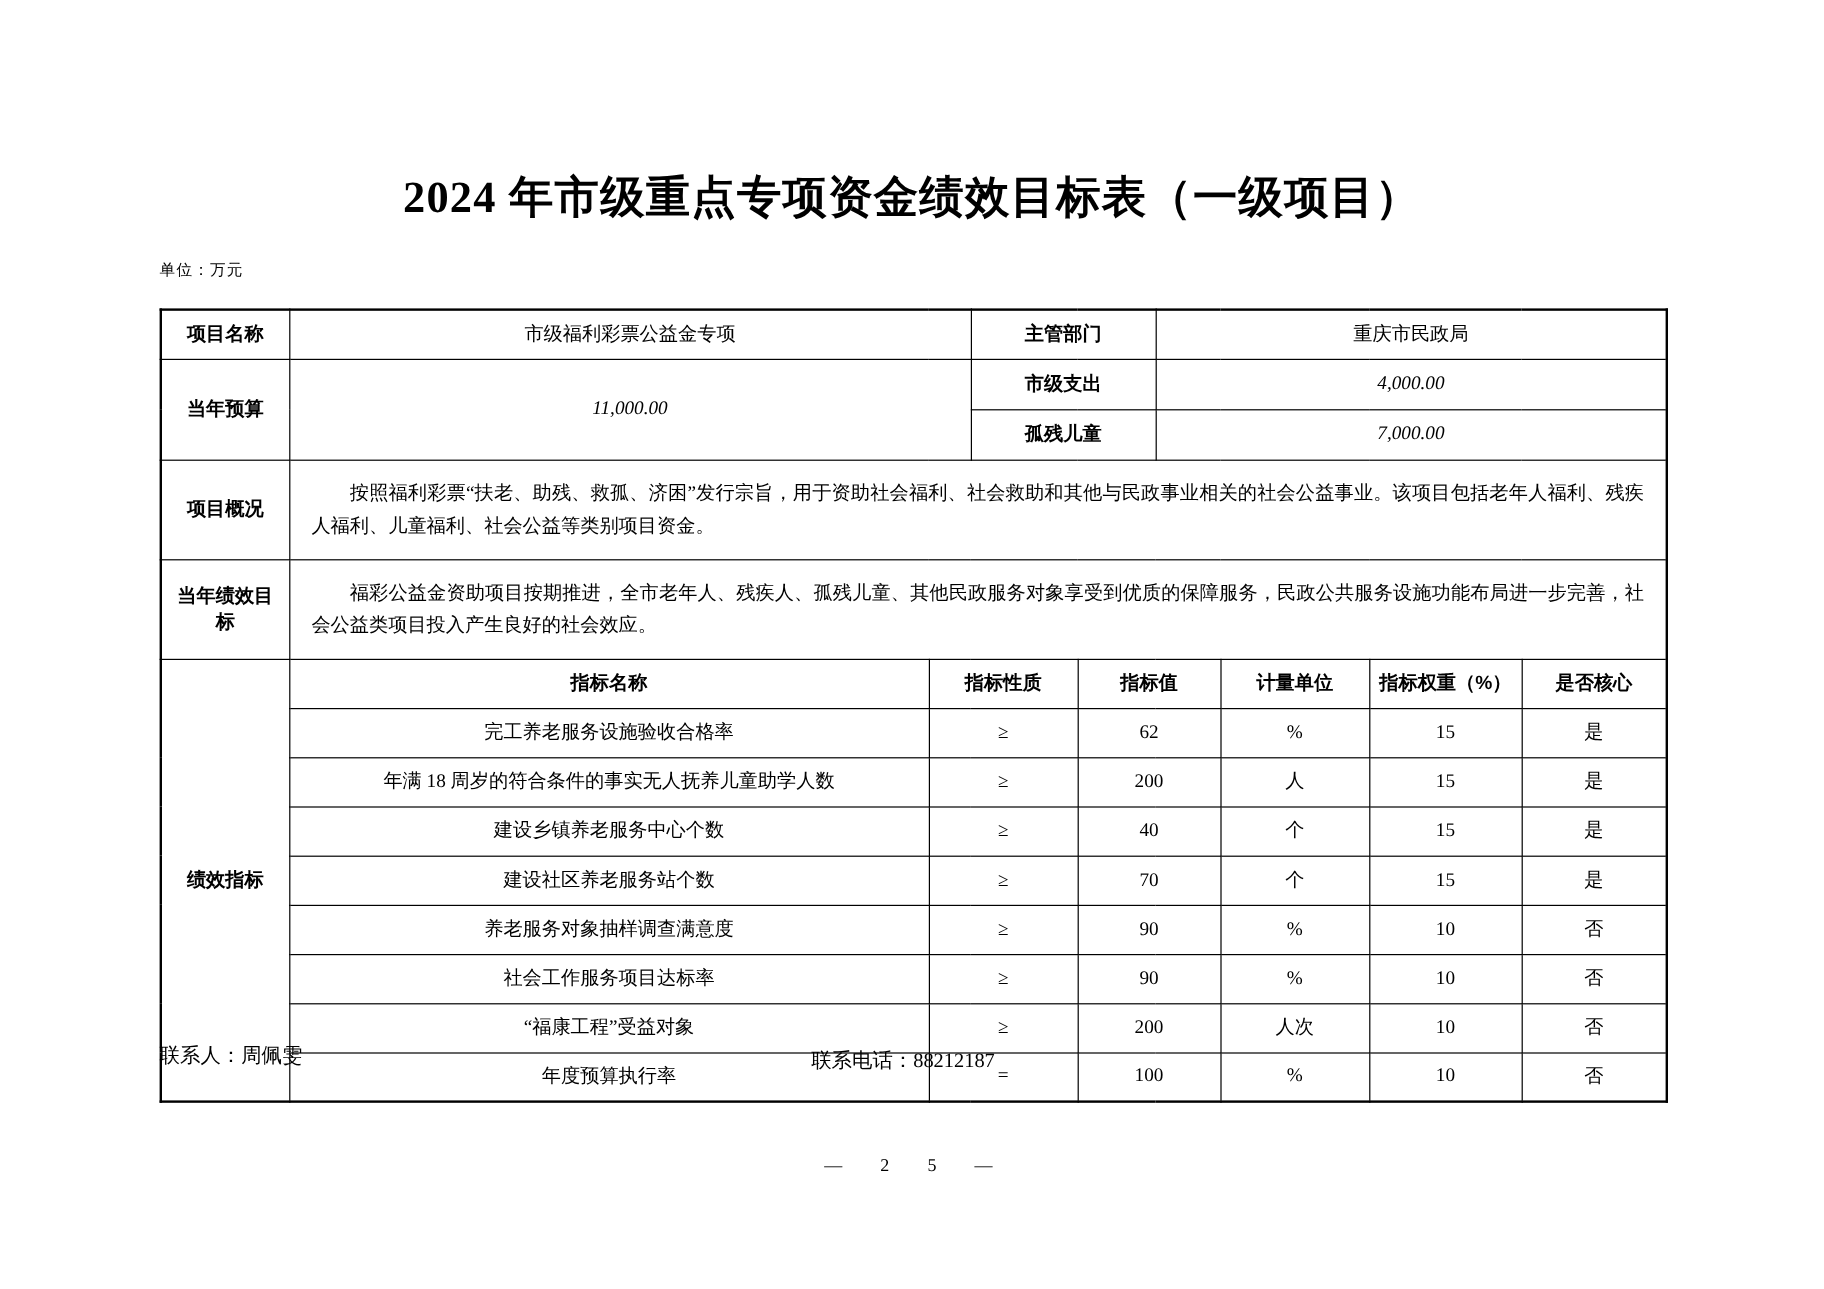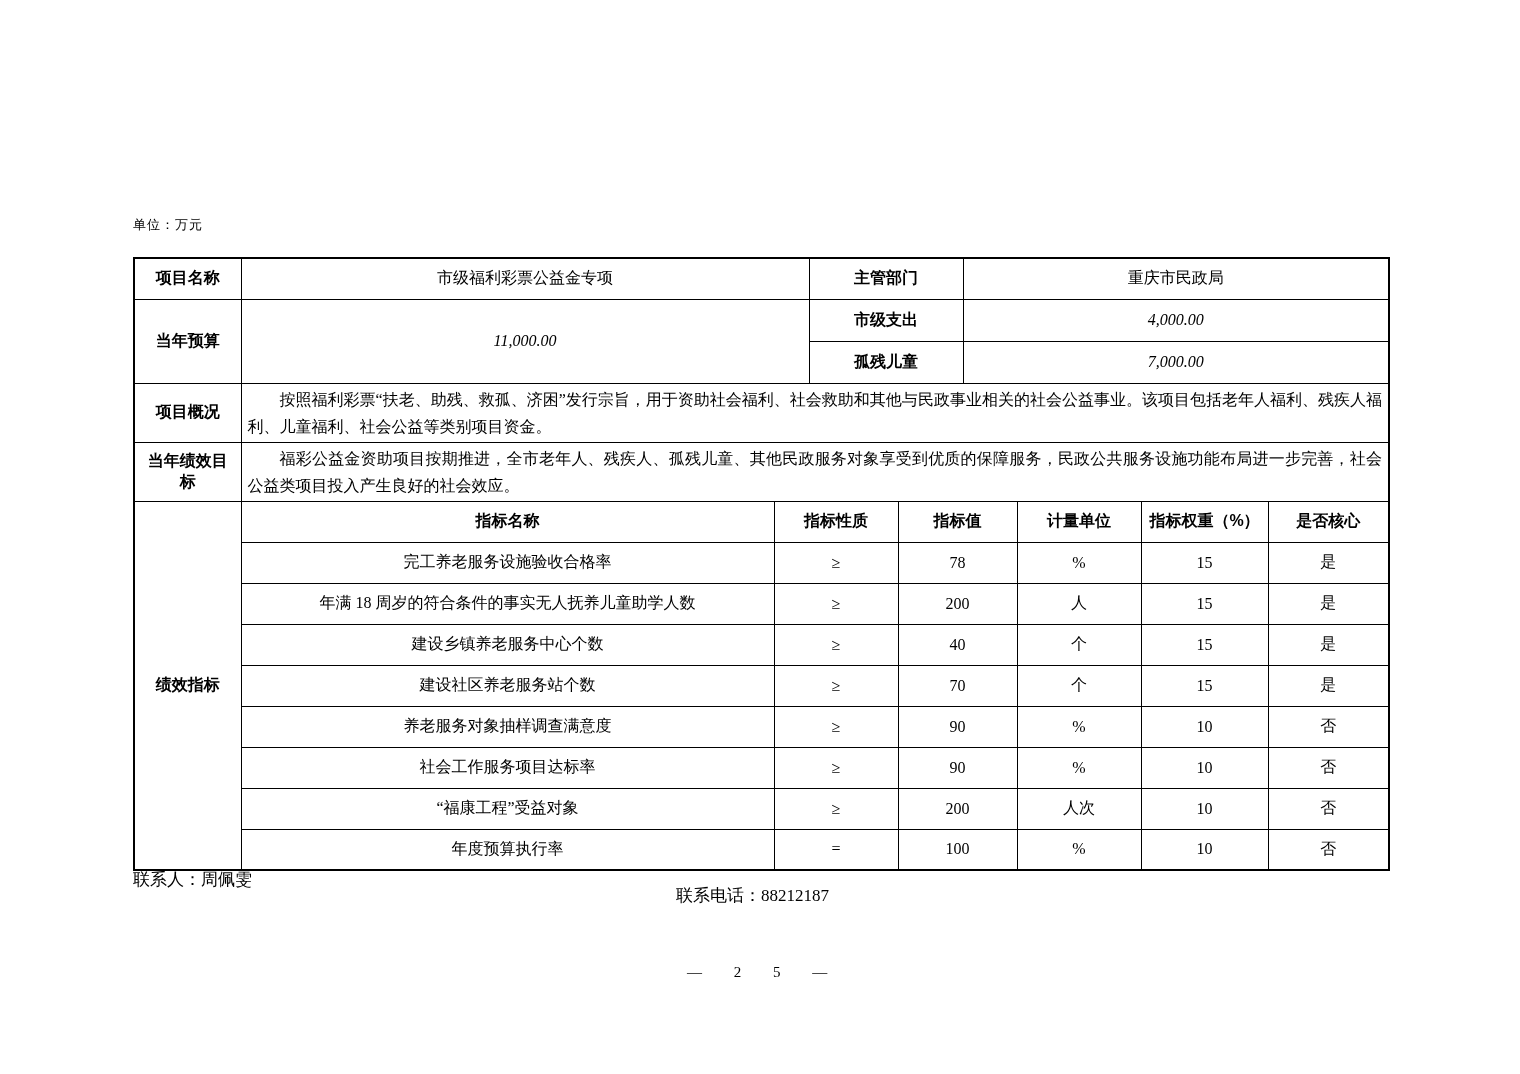--- a/index.html
+++ b/index.html
@@ -32,44 +32,45 @@
     text-align: center; vertical-align: middle;
     font-size: 16px; padding: 2px 6px;
     overflow: hidden;
   }
   td.lbl {
     font-family: "Liberation Sans", "DejaVu Sans", sans-serif;
     font-weight: bold; font-size: 16px;
   }
   td.paragraph-cell { text-align: left; padding: 4px 12px; }
   td.paragraph-cell p {
-    margin: 0; text-indent: 2em; text-align: justify;
+    margin: 12px; text-indent: 2em; text-align: justify;
     font-size: 16px; line-height: 27px;
   }
   td.name-cell { text-align: left; padding-left: 11px; }
   td.num { font-size: 16px; font-style: italic; }
 
   .footer-contacts {
     position: absolute; top: 868px; left: 133px; width: 1255px;
     font-size: 17px;
   }
   .footer-contacts .contact { position: absolute; left: 0; top: 0; white-space: nowrap; }
-  .footer-contacts .phone { position: absolute; left: 543px; top: 16px; white-space: nowrap; }
+  .footer-contacts .phone { position: absolute; left: 543px; top: 4px; white-space: nowrap; }
 
   .page-number {
     position: absolute; top: 964px; left: 0; width: 1520px;
     text-align: center; font-size: 15px;
     word-spacing: 16px; letter-spacing: 6px; white-space: nowrap;
   }
 </style>
 </head>
 <body>
 
 <div class="page">
 
+  <div class="doc-title">2024 年市级重点专项资金绩效目标表（一级项目）</div>
   <div class="unit-label">单位：万元</div>
 
   <table class="main">
     <colgroup>
       <col style="width:107px">
         <col style="width:533px">
         <col style="width:35px">
       <col style="width:89px">
         <col style="width:65px">
         <col style="width:54px">
@@ -117,21 +118,21 @@
       <td colspan="2" class="lbl">指标性质</td>
       <td colspan="2" class="lbl">指标值</td>
       <td class="lbl">计量单位</td>
       <td class="lbl">指标权重（%）</td>
       <td class="lbl">是否核心</td>
     </tr>
 
     <tr style="height:41px">
       <td class="name-cell">完工养老服务设施验收合格率</td>
       <td colspan="2">≥</td>
-      <td colspan="2">78</td>
+      <td colspan="2">62</td>
       <td>%</td>
       <td>15</td>
       <td>是</td>
     </tr>
     <tr style="height:41px">
       <td class="name-cell">年满 18 周岁的符合条件的事实无人抚养儿童助学人数</td>
       <td colspan="2">≥</td>
       <td colspan="2">200</td>
       <td>人</td>
       <td>15</td>

